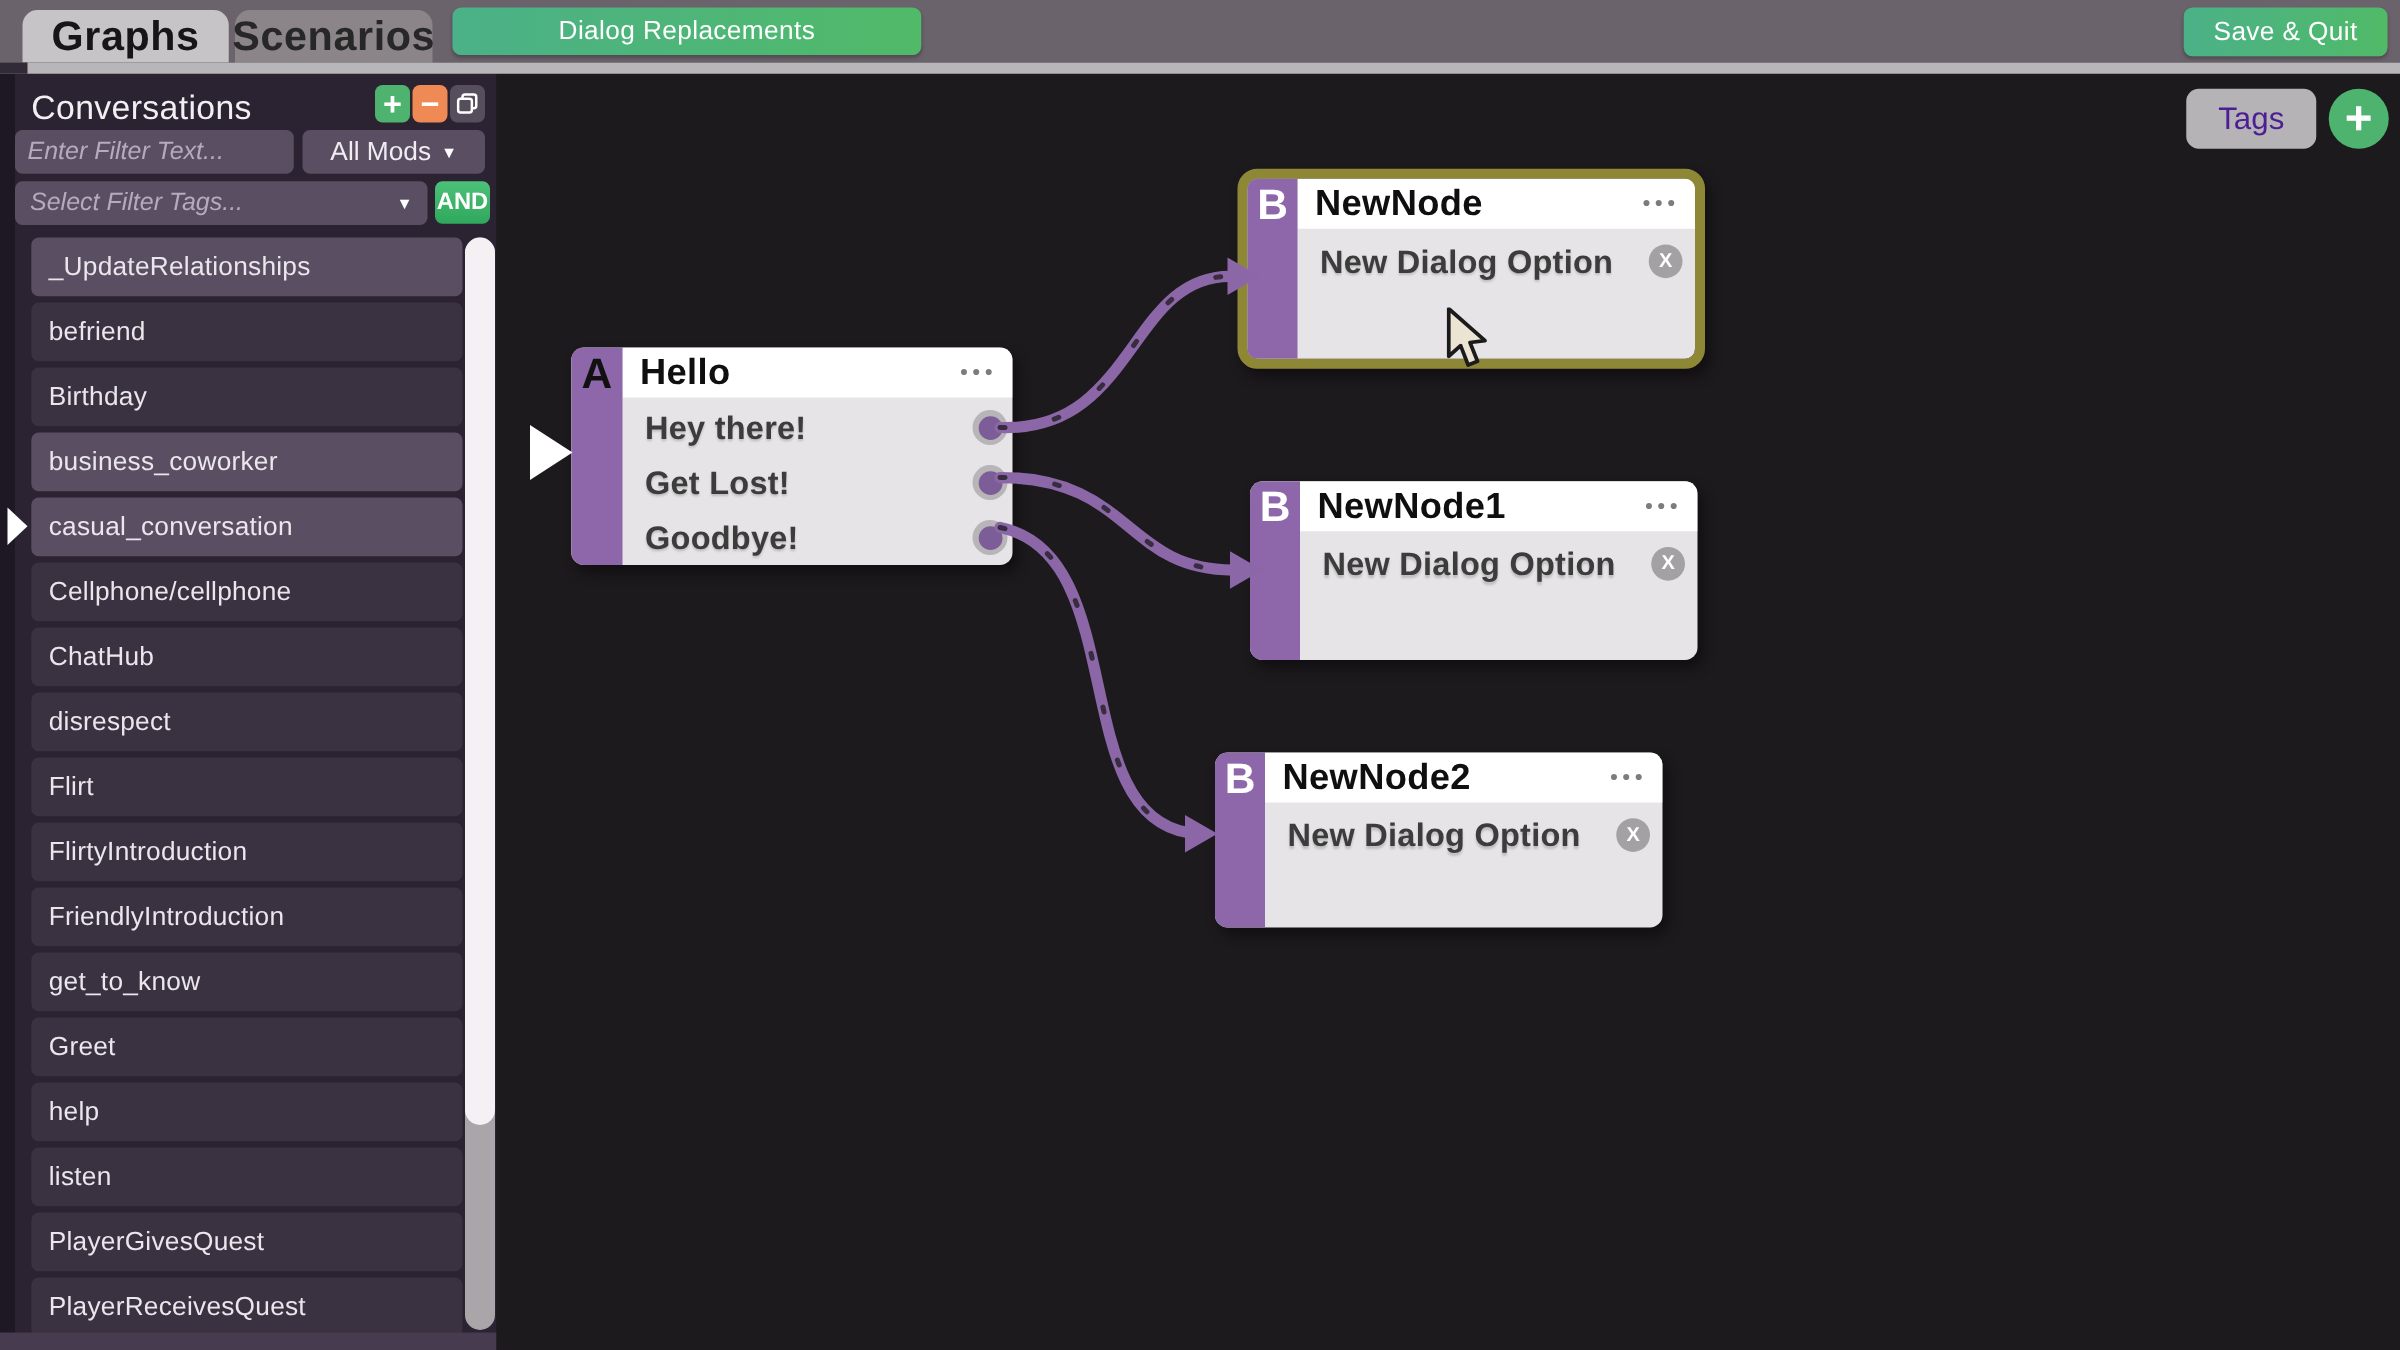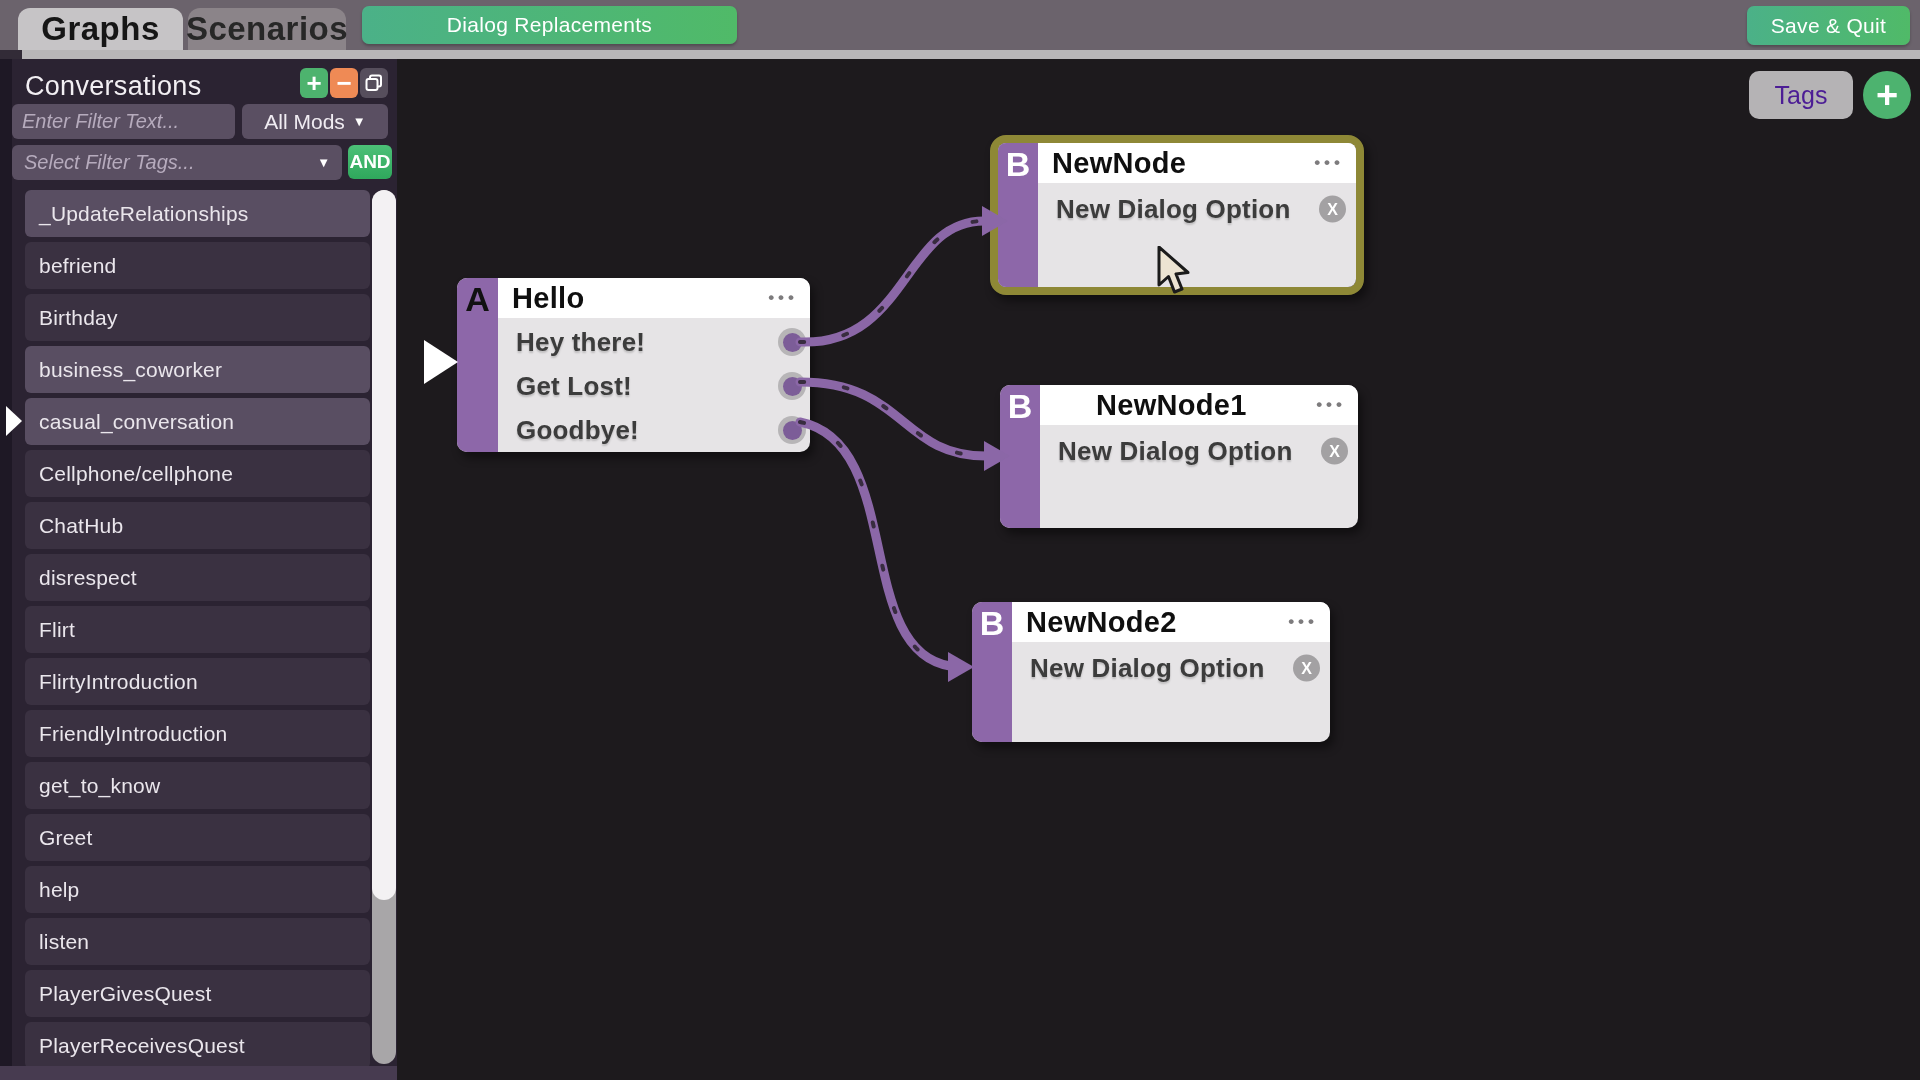--- a/index.html
+++ b/index.html
@@ -165,21 +165,21 @@
           <span class="del-btn">X</span>
         </div>
       </div>
     </div>
   </div>
 
   <div class="node" style="left:1000px;top:385px;width:358px;height:143px;">
     <div class="stripe" style="width:40px;">
       <span class="letter letter-light">B</span>
     </div>
-    <div class="node-header" style="margin-left:40px;padding-left:42px;">
+    <div class="node-header" style="margin-left:40px;">
       <span class="node-title">NewNode1</span>
       <span class="menu-dots">•••</span>
     </div>
     <div class="node-body" style="margin-left:40px;">
       <div class="opt-row" style="margin-top:4px;">
         <span class="opt-label">New Dialog Option</span>
         <span class="del-btn">X</span>
       </div>
     </div>
   </div>

